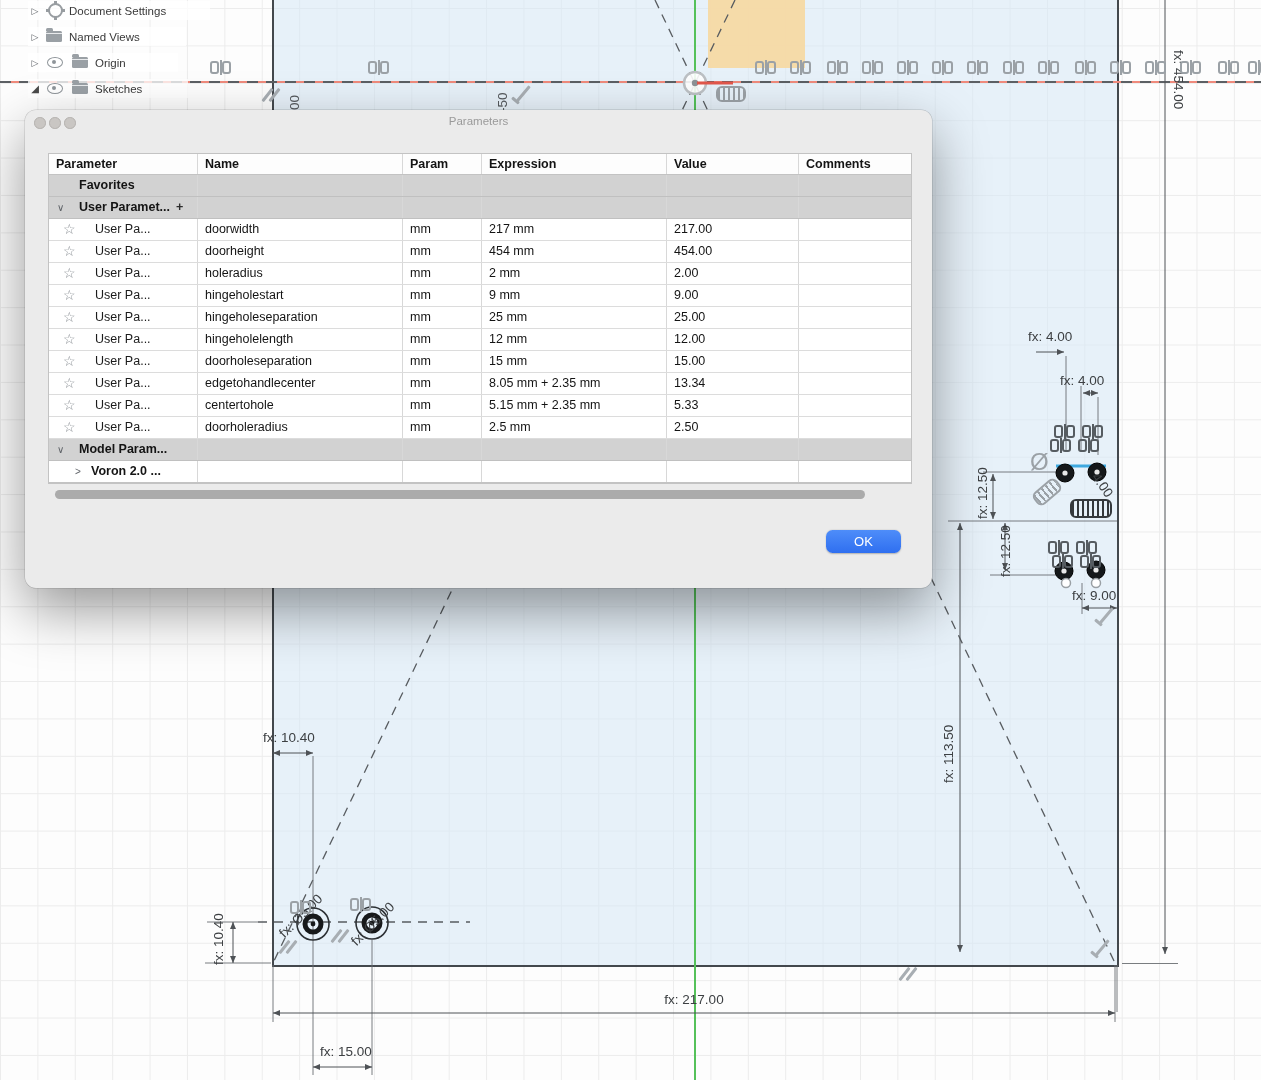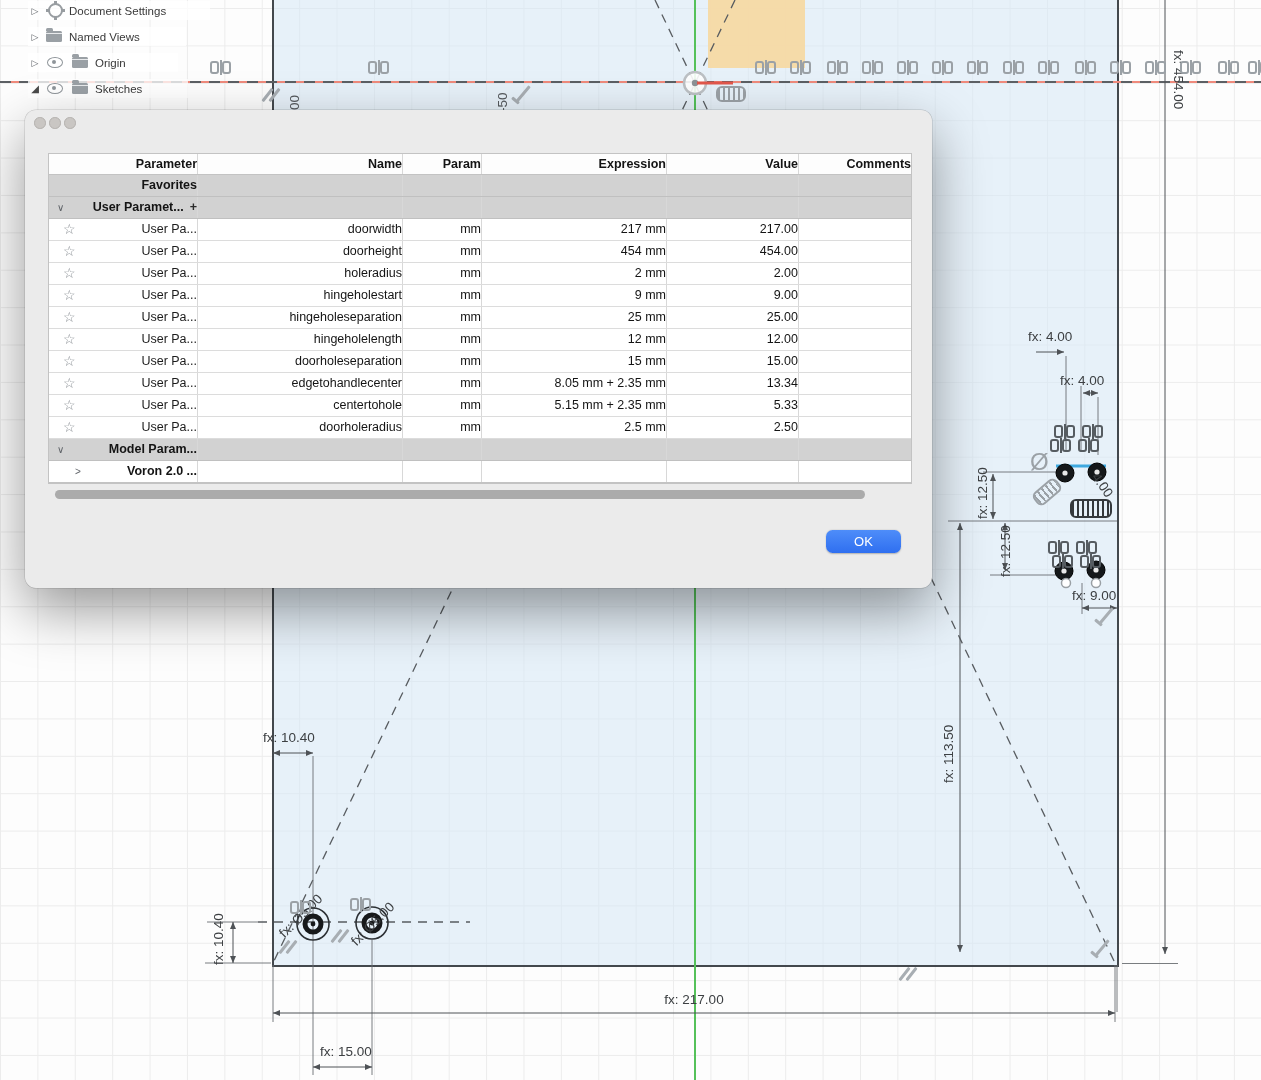--- a/index.html
+++ b/index.html
@@ -75,28 +75,28 @@
 
   
   #dialog{left:25px;top:110px;width:907px;height:478px;background:#ebebeb;
       border-radius:11px;box-shadow:0 22px 55px rgba(0,0,0,.4),0 0 0 .5px rgba(0,0,0,.18);}
   #titlebar{position:absolute;left:0;top:0;right:0;height:24px;}
   .tl{position:absolute;top:7px;width:9.5px;height:9.5px;border-radius:50%;
       background:#c9c6c3;border:.5px solid #b3b0ad;}
   #dtitle{position:absolute;left:0;right:0;top:5px;text-align:center;font-size:11.5px;color:#9a9a9a;}
 
   #ptable{position:absolute;left:23px;top:43px;width:862px;border:1px solid #c3c3c3;background:#fff;
-      font-size:12.5px;color:#141414;text-align:right;}
+      font-size:12.5px;color:#141414;}
   .trow{display:grid;grid-template-columns:149px 205px 79px 185px 132px auto;height:21px;
       line-height:21px;border-bottom:1px solid #dcdcdc;}
   .trow>div{border-right:1px solid #d8d8d8;padding-left:7px;overflow:hidden;white-space:nowrap;}
   .trow>div:last-child{border-right:none;}
   .thead{font-weight:bold;height:20px;line-height:20px;border-bottom:1px solid #c3c3c3;background:#fdfdfd;}
   .tsec{background:#d2d2d2;font-weight:bold;border-bottom:1px solid #c0c0c0;}
-  .tsec .sec-label{padding-left:17px;position:relative;}
+  .tsec .sec-label{padding-left:30px;position:relative;}
   .chev{position:absolute;left:8px;top:0;color:#5f6368;font-size:10px;font-weight:normal;}
   .plus{display:inline-block;margin-left:6px;color:#2c2c2c;font-weight:bold;}
   .pcell{position:relative;padding-left:46px !important;color:#1c1c1c;}
   .star{position:absolute;left:14px;top:0;color:#8a8f94;font-size:14px;}
   .vrow{font-weight:bold;}
   .vrow .sec-label{padding-left:42px;position:relative;}
   .vrow .chev{left:26px;}
 
   #hscroll{position:absolute;left:30px;top:380px;width:810px;height:9px;border-radius:5px;background:#ababab;}
   #okbtn{position:absolute;left:801px;top:420px;width:75px;height:23px;border-radius:6.5px;
@@ -268,20 +268,21 @@
     <span class="folder"></span>
     <span>Sketches</span>
   </div>
 </div>
 
 <div id="dialog" class="abs">
   <div id="titlebar">
     <span class="tl" style="left:9px;"></span>
     <span class="tl" style="left:24px;"></span>
     <span class="tl" style="left:39px;"></span>
+    <div id="dtitle">Parameters</div>
   </div>
 
   <div id="ptable">
     <div class="trow thead">
       <div>Parameter</div>
       <div>Name</div>
       <div>Param</div>
       <div>Expression</div>
       <div>Value</div>
       <div>Comments</div>

